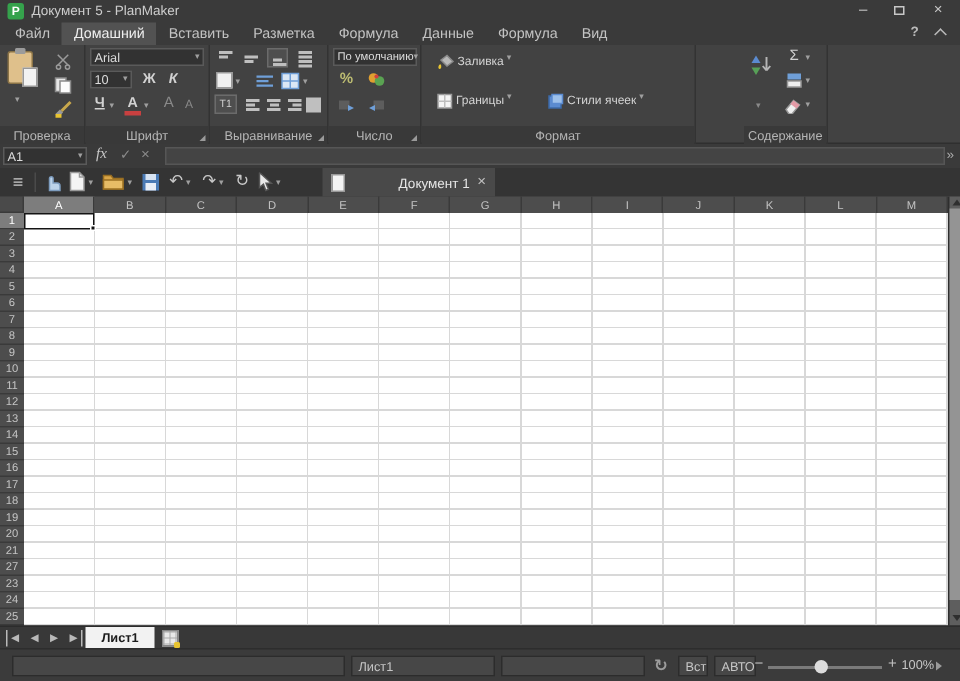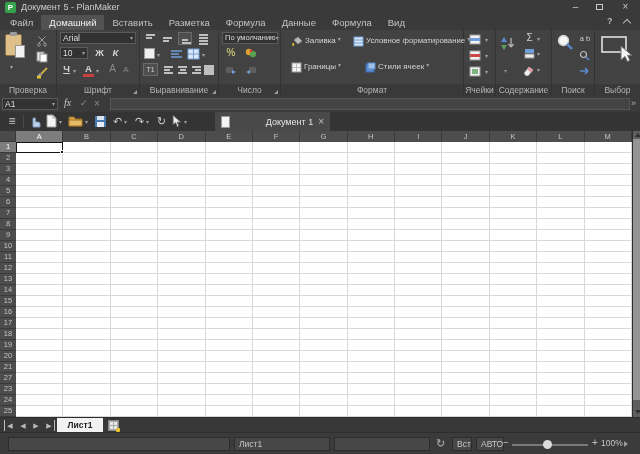--- a/index.html
+++ b/index.html
@@ -267,63 +267,31 @@
         <span class="dd">▾</span>
       </div>
       <div class="rbtn" style="left:10px;top:32px">
         <svg width="11" height="11" viewBox="0 0 11 11">
             <rect x="1" y="1" width="9" height="9" fill="#f4f4f4" stroke="#9a9a9a"></rect>
             <path d="M1 5.5h9M5.5 1v9" stroke="#bdbdbd"></path>
           </svg>
         <span>Границы</span>
         <span class="dd">▾</span>
       </div>
-      <div class="rbtn" style="left:72px;top:6px;font-size:7.8px">
-        <svg width="11" height="11" viewBox="0 0 11 11">
-            <rect x="1" y="1" width="9" height="9" fill="#dbe7f5" stroke="#6f9fd8"></rect>
-            <path d="M1 4h9M1 7h9" stroke="#6f9fd8"></path>
-          </svg>
-        <span>Условное форматирование</span>
-        <span class="dd">▾</span>
-      </div>
       <div class="rbtn" style="left:84px;top:32px">
         <svg width="11" height="11" viewBox="0 0 11 11">
             <rect x="1" y="2" width="8" height="8" fill="#5b8bd0" stroke="#3c6aa8"></rect>
             <rect x="3" y="1" width="7" height="6" fill="#9dc0ea" stroke="#5b8bd0"></rect>
           </svg>
         <span>Стили ячеек</span>
         <span class="dd">▾</span>
       </div>
       <div class="grp-label">Формат</div>
     </div>
 
-    <div class="grp" style="left:464px;width:32px">
-      <div class="abs" style="left:5px;top:4px">
-        <svg width="12" height="11" viewBox="0 0 12 11">
-            <rect x="1" y="1" width="10" height="9" fill="#f2f2f2" stroke="#9a9a9a"></rect>
-            <rect x="1" y="4" width="10" height="3" fill="#6f9fd8"></rect>
-          </svg>
-      </div>
-      <div class="abs dd" style="left:21px;top:7px">▾</div>
-      <div class="abs" style="left:5px;top:20px">
-        <svg width="12" height="11" viewBox="0 0 12 11">
-            <rect x="1" y="1" width="10" height="9" fill="#f2f2f2" stroke="#9a9a9a"></rect>
-            <rect x="1" y="4" width="10" height="3" fill="#c84848"></rect>
-          </svg>
-      </div>
-      <div class="abs dd" style="left:21px;top:23px">▾</div>
-      <div class="abs" style="left:5px;top:36px">
-        <svg width="12" height="11" viewBox="0 0 12 11">
-            <rect x="1" y="1" width="10" height="9" fill="#f2f2f2" stroke="#9a9a9a"></rect>
-            <rect x="3" y="3" width="6" height="5" fill="#7db37d"></rect>
-          </svg>
-      </div>
-      <div class="abs dd" style="left:21px;top:39px">▾</div>
-      <div class="grp-label">Ячейки</div>
-    </div>
 
     <div class="grp" style="left:496px;width:56px">
       <div class="abs" style="left:4px;top:5px">
         <svg width="17" height="17" viewBox="0 0 17 17">
             <path d="M4 2l3 5H1z" fill="#5b8bd0"></path>
             <path d="M4 15L1 10h6z" fill="#57a057"></path>
             <path d="M11 3v9M11 12l-2.5-3M11 12l2.5-3" stroke="#b5b5b5" fill="none" stroke-width="1.3"></path>
           </svg>
       </div>
       <div class="tbt" style="left:28px;top:2px;width:11px;font-size:10px">Σ</div>
@@ -339,51 +307,21 @@
       <div class="abs" style="left:26px;top:34px">
         <svg width="13" height="12" viewBox="0 0 13 12">
             <path d="M2 9l5-6 4 3-5 6H4z" fill="#f0f0f0" stroke="#999"></path>
             <path d="M7 3l4 3-2 2.4-4-3z" fill="#e39aa6"></path>
           </svg>
       </div>
       <div class="abs dd" style="left:41px;top:37px">▾</div>
       <div class="grp-label">Содержание</div>
     </div>
 
-    <div class="grp" style="left:552px;width:43px">
-      <div class="abs" style="left:4px;top:4px">
-        <svg width="18" height="18" viewBox="0 0 18 18">
-            <circle cx="7.5" cy="6.5" r="5" fill="#f5f5f5" stroke="#cfcfcf" stroke-width="1.4"></circle>
-            <path d="M11 10l5 5" stroke="#5b8bd0" stroke-width="2.4"></path>
-          </svg>
-      </div>
-      <div class="tbt" style="left:25px;top:4px;width:16px;font-size:7.5px">a b</div>
-      <div class="abs" style="left:27px;top:20px">
-        <svg width="11" height="11" viewBox="0 0 11 11">
-            <circle cx="4.5" cy="4.5" r="3" fill="none" stroke="#bdbdbd" stroke-width="1.2"></circle>
-            <path d="M7 7l3 3" stroke="#5b8bd0" stroke-width="1.6"></path>
-          </svg>
-      </div>
-      <div class="abs" style="left:27px;top:36px">
-        <svg width="12" height="10" viewBox="0 0 12 10">
-            <path d="M1 5h8M9 5L6 2M9 5L6 8" stroke="#5b8bd0" stroke-width="1.6" fill="none"></path>
-          </svg>
-      </div>
-      <div class="grp-label">Поиск</div>
-    </div>
-
-    <div class="grp" style="left:595px;width:45px;border-right:none">
-      <div class="abs" style="left:6px;top:6px">
-        <svg width="33" height="28" viewBox="0 0 33 28">
-            <rect x="1" y="1" width="24" height="15" fill="none" stroke="#e2e2e2" stroke-width="1.6"></rect>
-            <path d="M20 10l0 14 4-3.4 2.4 5 2.6-1.2-2.4-5H31z" fill="#f2f2f2" stroke="#6a6a6a"></path>
-          </svg>
-      </div>
-      <div class="grp-label">Выбор</div>
-    </div>
+
   </div>
 
   <div id="formularow" class="abs">
     <div id="namebox" class="combo">
       <span>A1</span>
       <span class="dd">▾</span>
     </div>
     <div class="abs" style="left:64px;top:1px;font-size:10px;font-style:italic;color:#c8c8c8;font-family:'Liberation Serif','DejaVu Serif',serif">fx</div>
     <div class="abs dim" style="left:80px;top:2px;font-size:9px">✓</div>
     <div class="abs dim" style="left:94px;top:2px;font-size:10px">×</div>

